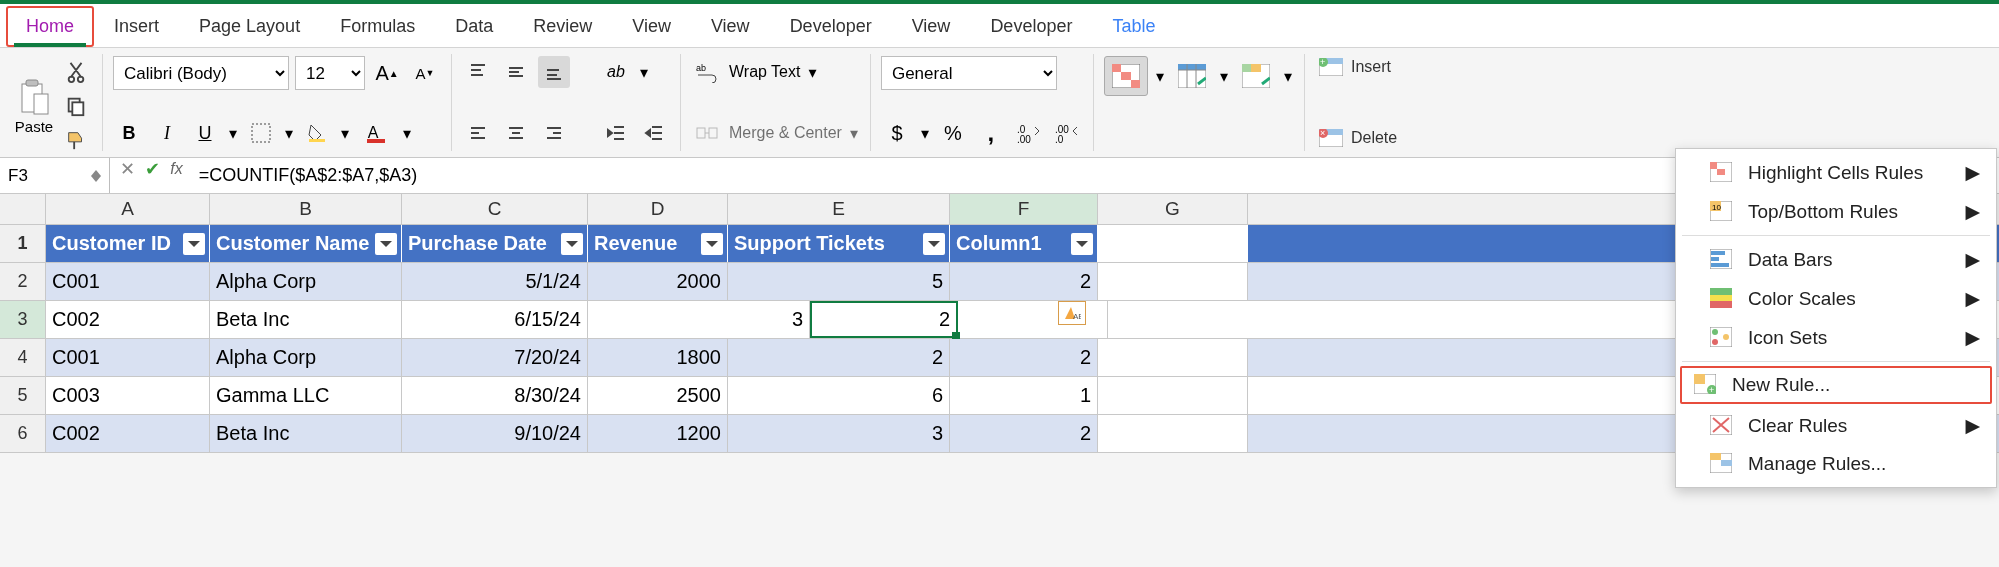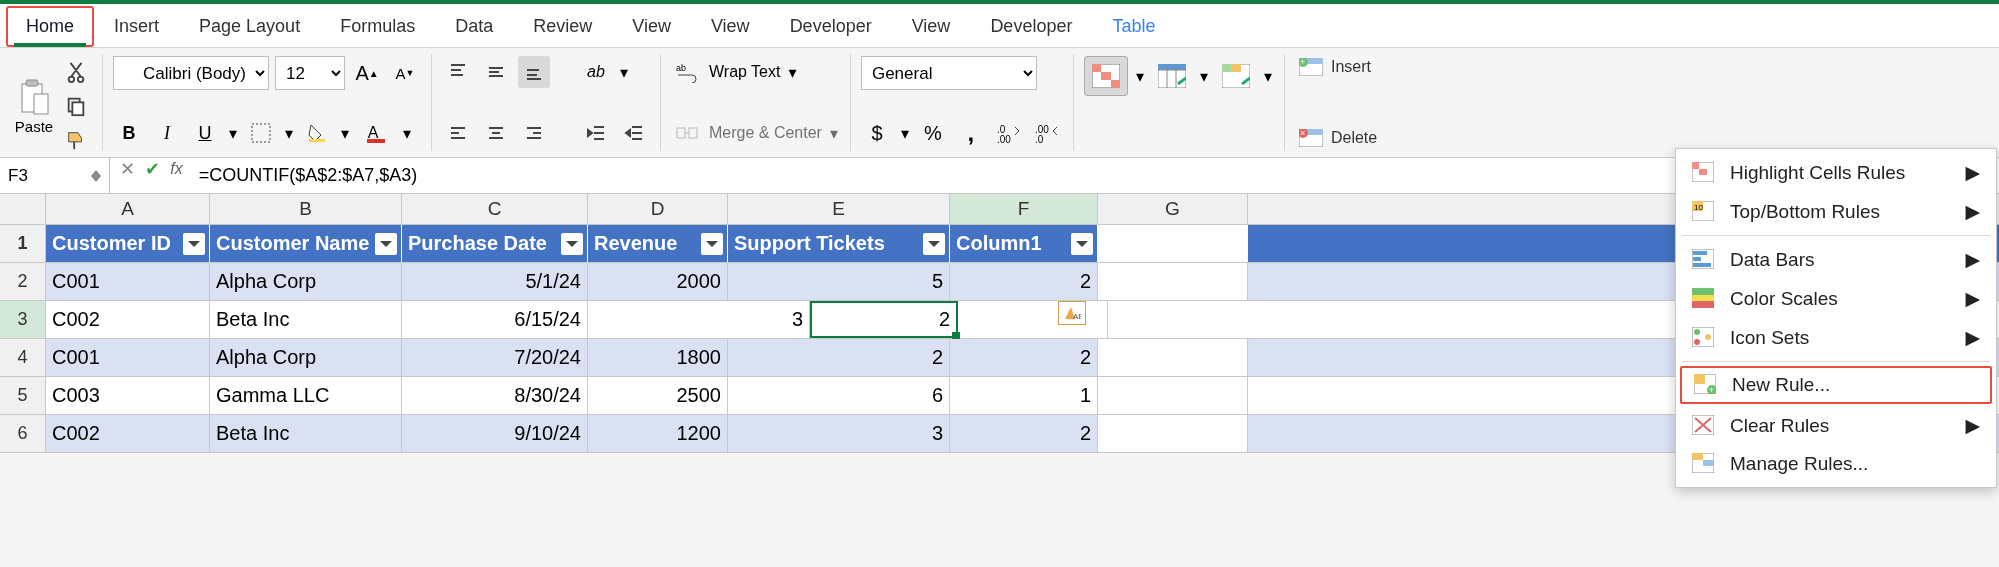--- a/index.html
+++ b/index.html
@@ -3,38 +3,38 @@
 <meta charset="utf-8">
 <style>
   * { box-sizing: border-box; margin: 0; padding: 0; font-family: "Segoe UI", Arial, sans-serif; }
   body { background: #f5f5f5; width: 1999px; height: 567px; overflow: hidden; position: relative; }
   
   .top-border { height: 4px; background: #107c41; }
   
   
   .tabs { display: flex; background: #fff; border-bottom: 1px solid #d4d4d4; padding: 4px 6px 0 6px; height: 44px; align-items: flex-end; }
   .tab { padding: 8px 18px 8px 18px; font-size: 18px; color: #333; cursor: pointer; border: 2px solid transparent; }
-  .tab.active { border: 2px solid #e74c3c; border-radius: 3px; color: #0f172a; font-weight: 500; position: relative; }
+  .tab.active { border: 2px solid #e74c3c; border-radius: 3px; color: #a21caf; font-weight: 500; position: relative; }
   .tab.active::after { content:""; position:absolute; left:6px; right:6px; bottom:-2px; height:4px; background:#107c41; }
   .tab.table { color: #3b82f6; font-weight: 400; }
   
   
   .ribbon { display: flex; background: #f5f5f5; border-bottom: 1px solid #c8c8c8; height: 110px; padding: 6px 4px; gap: 0; position: relative; }
   .group { display: flex; flex-direction: column; justify-content: space-between; padding: 2px 10px; border-right: 1px solid #d6d6d6; }
   .group:last-child { border-right: none; }
   .row { display: flex; align-items: center; gap: 6px; }
   
   .icon-btn { display: inline-flex; align-items: center; justify-content: center; width: 32px; height: 32px; border: 1px solid transparent; border-radius: 3px; background: transparent; cursor: pointer; }
   .drop-arrow { width: 12px; height: 32px; display:inline-flex; align-items:center; justify-content:center; }
   
   .paste { display: flex; flex-direction: column; align-items: center; }
   .paste svg { width: 40px; height: 40px; }
   
   .font-select { height: 34px; border: 1px solid #bdbdbd; background: #fff; font-size: 17px; padding: 2px 6px; }
-  .font-name { width: 156px; text-align: right; }
+  .font-name { width: 176px; }
   .font-size { width: 70px; }
   .grow-a { font-size: 20px; }
   .shrink-a { font-size: 15px; }
   
   
   .formula-bar { display: flex; align-items: flex-start; background: #fff; border-bottom: 1px solid #c8c8c8; height: 36px; }
   .name-box { width: 110px; border: 1px solid #bdbdbd; border-left:none; border-top:none; border-bottom:none; height: 100%; display: flex; align-items: center; padding: 0 8px; font-size: 17px; }
   .name-box .spin { margin-left: auto; display:flex; flex-direction:column; }
   .fx-controls { display: flex; align-items: center; gap: 10px; padding: 0 10px; }
   .fx-label { font-style: italic; font-size: 16px; color: #666; }
@@ -62,21 +62,21 @@
   .band-odd { background: #D9E1F2; }
   .band-even { background: #fff; }
   
   .selected-cell { border: 2px solid #107c41 !important; position: relative; }
   .fill-handle { position: absolute; right: -4px; bottom: -4px; width: 8px; height: 8px; background: #107c41; }
   
   .auto-tag { position: absolute; left: 1058px; top: 0; width: 28px; height: 24px; border: 1px solid #d89c4a; background: #fff; display:flex; align-items:center; justify-content:center; }
   
   
   .cf-menu { position: absolute; right: 2px; top: 148px; width: 322px; background: #fff; border: 1px solid #c8c8c8; box-shadow: 0 4px 12px rgba(0,0,0,0.2); padding: 4px 0; z-index: 100; }
-  .cf-item { display: flex; align-items: center; gap: 14px; padding: 8px 16px; font-size: 19px; color: #222; cursor: pointer; }
+  .cf-item { display: flex; align-items: center; gap: 14px; padding: 8px 16px; font-size: 19px; color: #222; cursor: pointer; margin-left: 18px; }
   .cf-item .arrow { margin-left: auto; }
   .cf-sep { height: 1px; background: #ddd; margin: 4px 6px; }
   .cf-item.boxed { border: 2px solid #e74c3c; border-radius: 2px; margin: 2px 4px; padding: 6px 12px; }
   .cf-icon { width: 24px; height: 22px; display: inline-flex; }
   
   .cellbtn { display:flex; align-items:center; gap:8px; font-size:16px; color:#333; padding:2px 4px; }
   
   
   svg { display:block; }
 </style>

